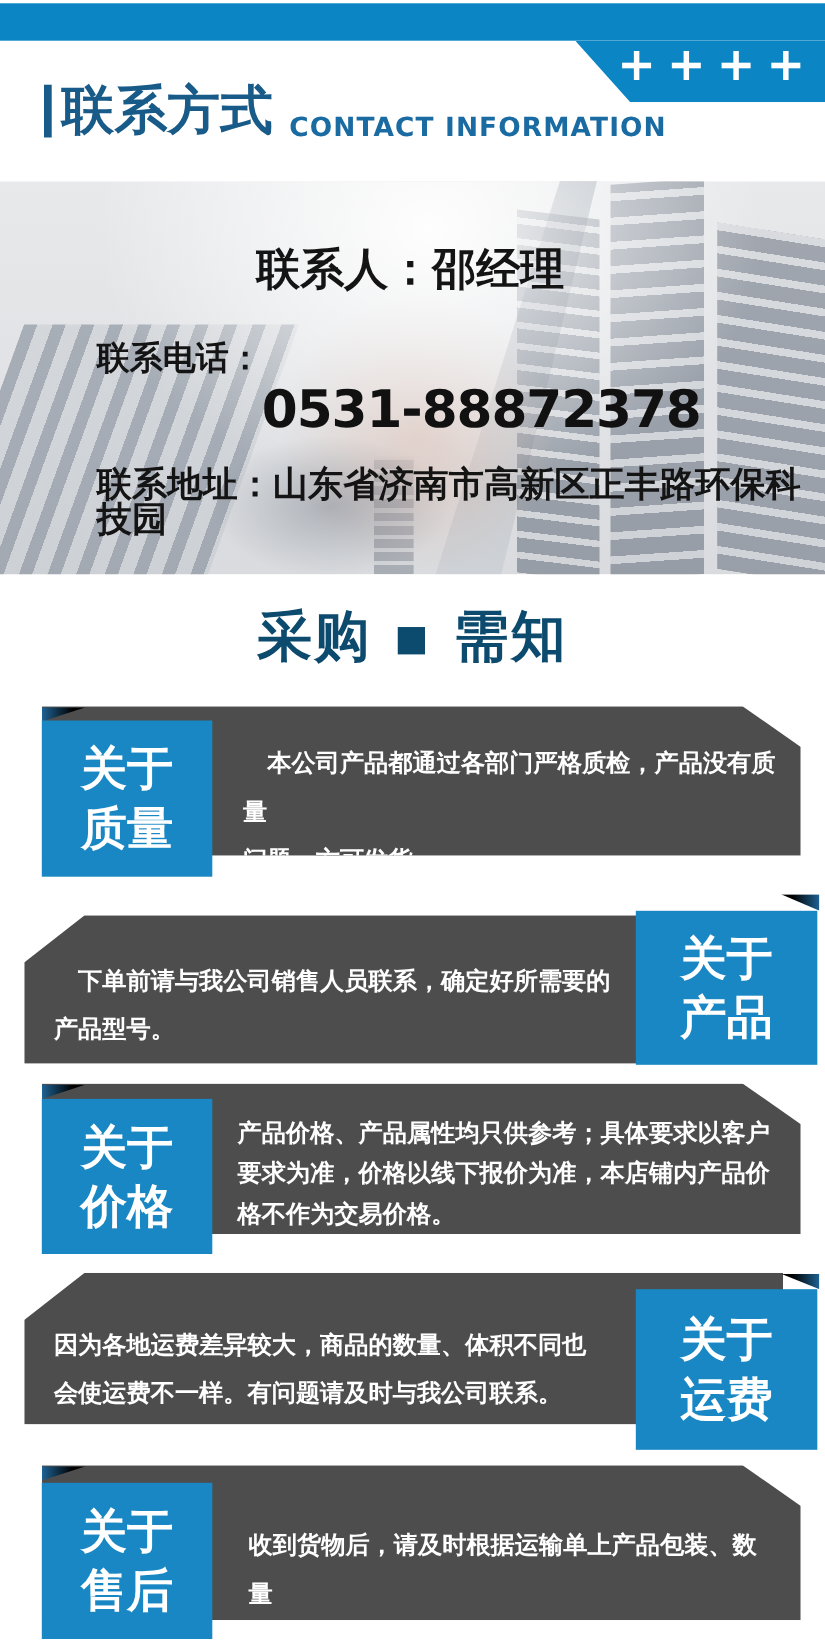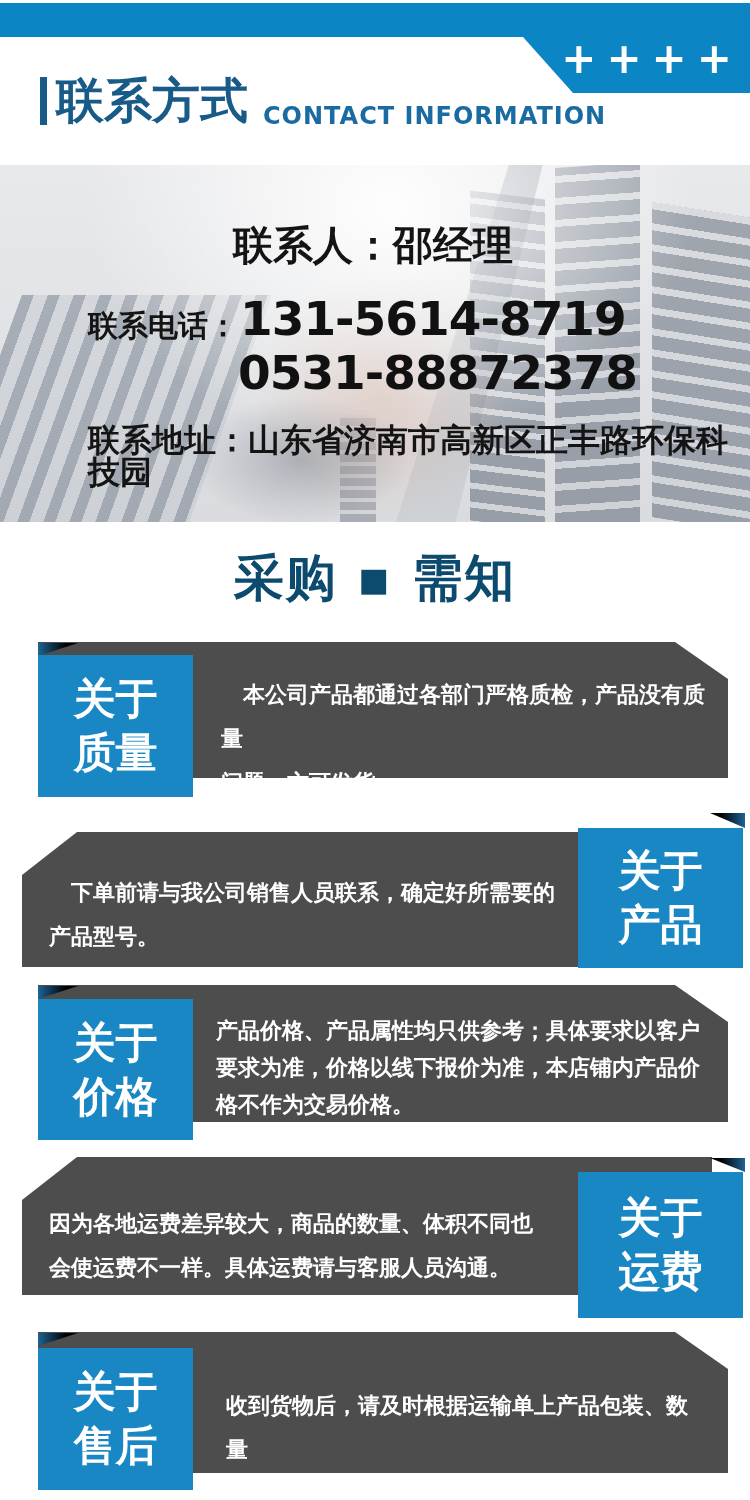--- a/index.html
+++ b/index.html
@@ -108,21 +108,20 @@
       <div class="hand"></div>
       <div class="arm"></div>
       <div class="fade"></div>
     </div>
 
     <div class="person">
       <span>联系人：</span><span>邵经理</span>
     </div>
 
     <span class="clbl lbl-phone">联系电话：</span>
-    <span class="cnum num-phone">131-5614-8719</span>
 
     <span class="cnum num-fax">0531-88872378</span>
 
     <div class="addr">
       <span>联系地址：</span><span>山东省济南市高新区正丰路环保科技园</span>
     </div>
   </section>
 
   <h2 class="sec-title">采购 ▪ 需知</h2>
 
@@ -154,21 +153,21 @@
 格不作为交易价格。</p>
     </div>
     <div class="fold fl f3"></div>
     <div class="tag t3">
       <span>关于</span>
       <span>价格</span>
     </div>
 
     <div class="panel p4">
       <p>因为各地运费差异较大，商品的数量、体积不同也
-会使运费不一样。具体运费请与客服人员沟通。</p>
+会使运费不一样。有问题请及时与我公司联系。</p>
     </div>
     <div class="fold fr f4"></div>
     <div class="tag t4">
       <span>关于</span>
       <span>运费</span>
     </div>
 
     <div class="panel p5">
       <p>收到货物后，请及时根据运输单上产品包装、数量
 进行核对，有问题请及时与我公司联系。</p>

